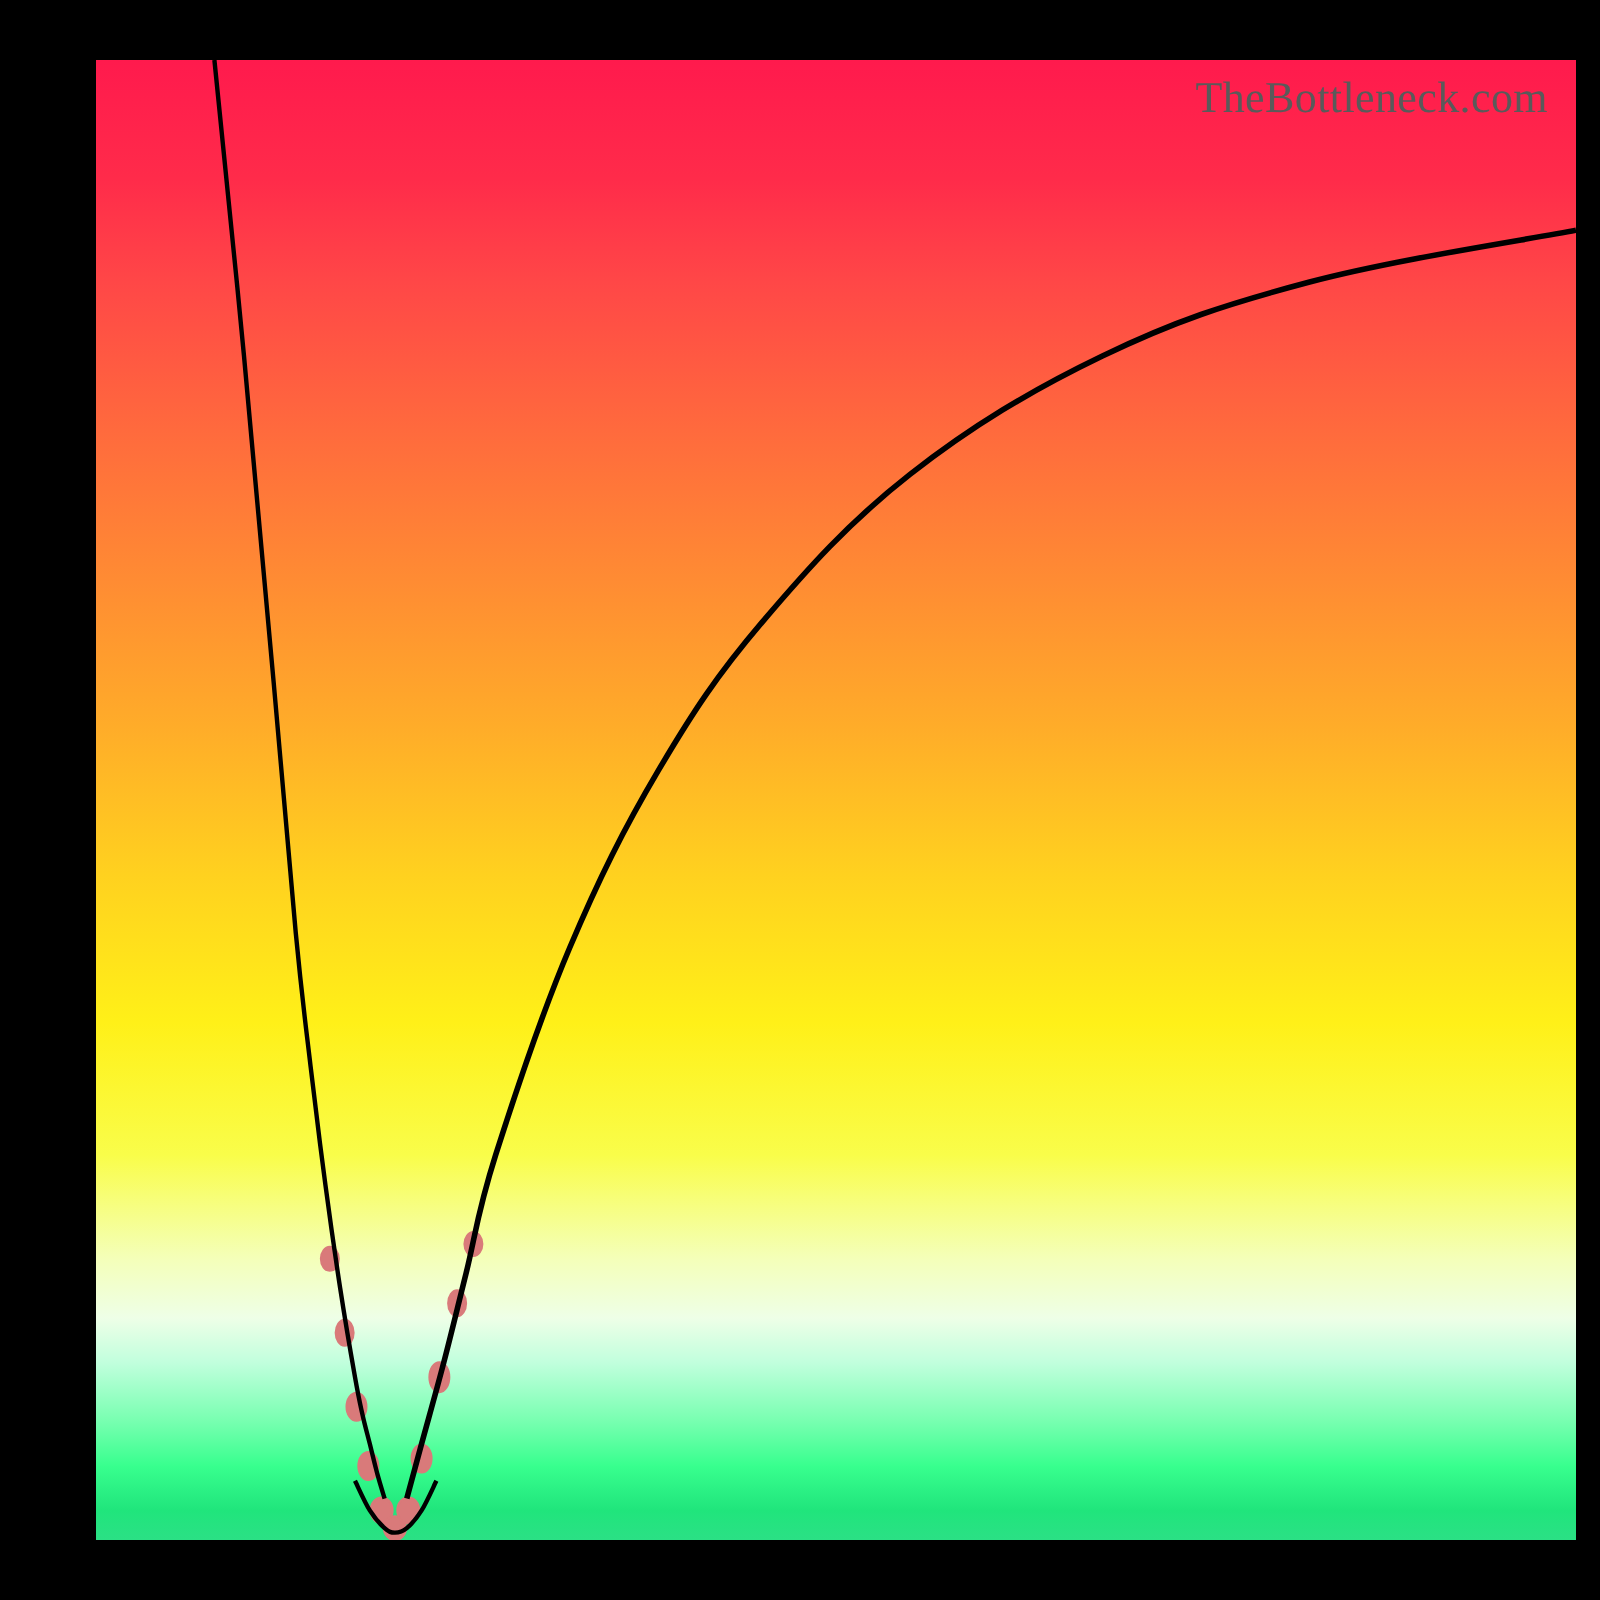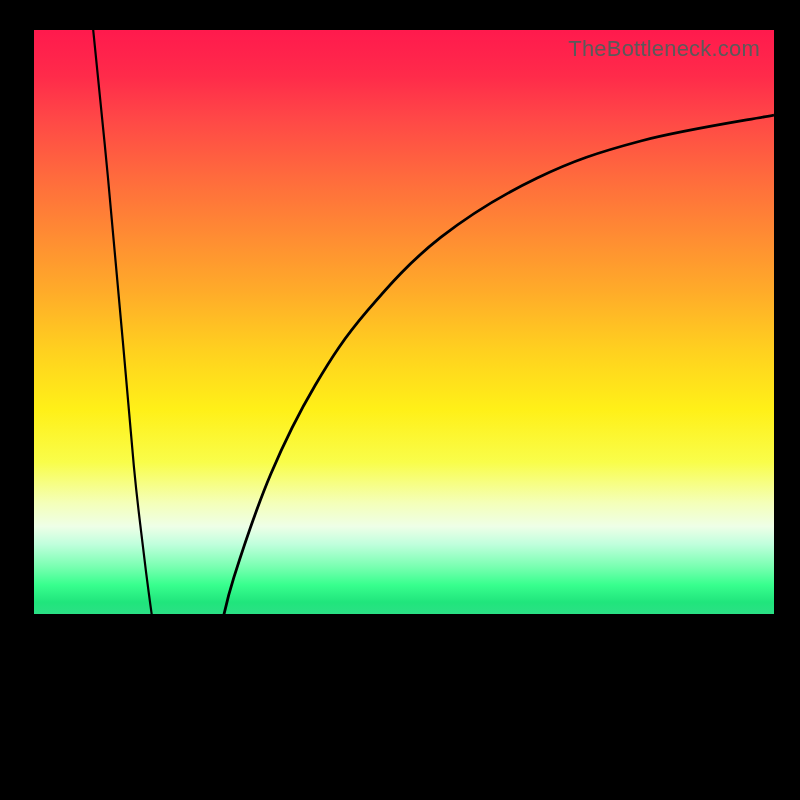--- a/index.html
+++ b/index.html
@@ -12,25 +12,26 @@
     font-family: Arial, Helvetica, sans-serif;
   }
   .frame {
     position: relative;
     width: 800px;
     height: 800px;
     background: #000;
   }
   .plot-area {
     position: absolute;
-    left: 34px;
+    left: 48px;
     top: 30px;
     width: 740px;
-    height: 584px;
+    height: 740px;
     overflow: hidden;
+    font-family: Liberation Serif, serif;
   }
   .gradient-bg {
     position: absolute;
     left: 0; top: 0; right: 0; bottom: 0;
     background: linear-gradient(
       to bottom,
       #ff1a4d 0%,
       #ff2b4a 8%,
       #ff4747 15%,
       #ff6a3d 25%,

